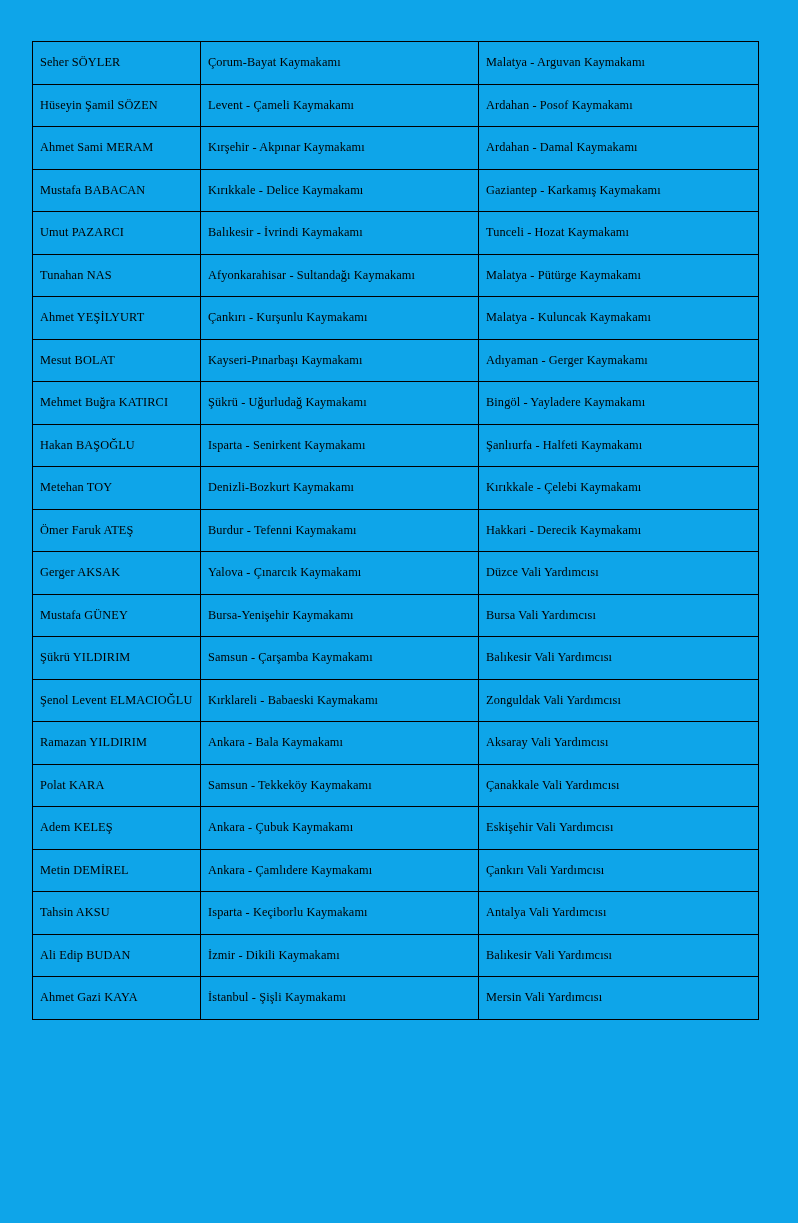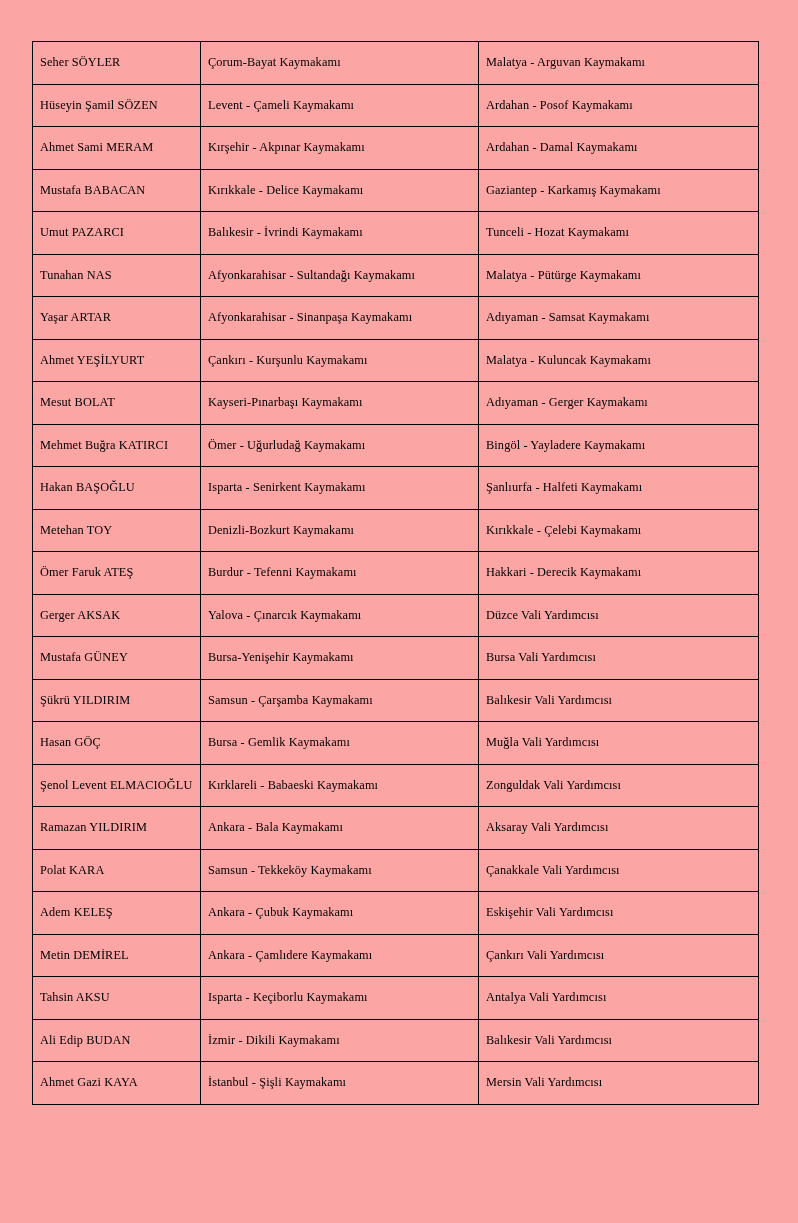--- a/index.html
+++ b/index.html
@@ -13,21 +13,21 @@
     font-family: "Liberation Serif", serif;
     color: #000000;
     position: relative;
   }
   .page {
     position: absolute;
     left: 0;
     top: 0;
     width: 798px;
     height: 1223px;
-    background: #fca5a5;
+    background: #0ea5e9;
   }
   .appointments-table {
     position: absolute;
     left: 32px;
     top: 41px;
     width: 726px;
     border-collapse: collapse;
     table-layout: fixed;
   }
   .appointments-table td {
@@ -80,37 +80,32 @@
           <td>Umut PAZARCI</td>
           <td>Balıkesir - İvrindi Kaymakamı</td>
           <td>Tunceli - Hozat Kaymakamı</td>
         </tr>
         <tr>
           <td>Tunahan NAS</td>
           <td>Afyonkarahisar - Sultandağı Kaymakamı</td>
           <td>Malatya - Pütürge Kaymakamı</td>
         </tr>
         <tr>
-          <td>Yaşar ARTAR</td>
-          <td>Afyonkarahisar - Sinanpaşa Kaymakamı</td>
-          <td>Adıyaman - Samsat Kaymakamı</td>
-        </tr>
-        <tr>
           <td>Ahmet YEŞİLYURT</td>
           <td>Çankırı - Kurşunlu Kaymakamı</td>
           <td>Malatya - Kuluncak Kaymakamı</td>
         </tr>
         <tr>
           <td>Mesut BOLAT</td>
           <td>Kayseri-Pınarbaşı Kaymakamı</td>
           <td>Adıyaman - Gerger Kaymakamı</td>
         </tr>
         <tr>
           <td>Mehmet Buğra KATIRCI</td>
-          <td>Ömer - Uğurludağ Kaymakamı</td>
+          <td>Şükrü - Uğurludağ Kaymakamı</td>
           <td>Bingöl - Yayladere Kaymakamı</td>
         </tr>
         <tr>
           <td>Hakan BAŞOĞLU</td>
           <td>Isparta - Senirkent Kaymakamı</td>
           <td>Şanlıurfa - Halfeti Kaymakamı</td>
         </tr>
         <tr>
           <td>Metehan TOY</td>
           <td>Denizli-Bozkurt Kaymakamı</td>
@@ -128,25 +123,20 @@
         </tr>
         <tr>
           <td>Mustafa GÜNEY</td>
           <td>Bursa-Yenişehir Kaymakamı</td>
           <td>Bursa Vali Yardımcısı</td>
         </tr>
         <tr>
           <td>Şükrü YILDIRIM</td>
           <td>Samsun - Çarşamba Kaymakamı</td>
           <td>Balıkesir Vali Yardımcısı</td>
-        </tr>
-        <tr>
-          <td>Hasan GÖÇ</td>
-          <td>Bursa - Gemlik Kaymakamı</td>
-          <td>Muğla Vali Yardımcısı</td>
         </tr>
         <tr>
           <td>Şenol Levent ELMACIOĞLU</td>
           <td>Kırklareli - Babaeski Kaymakamı</td>
           <td>Zonguldak Vali Yardımcısı</td>
         </tr>
         <tr>
           <td>Ramazan YILDIRIM</td>
           <td>Ankara - Bala Kaymakamı</td>
           <td>Aksaray Vali Yardımcısı</td>

